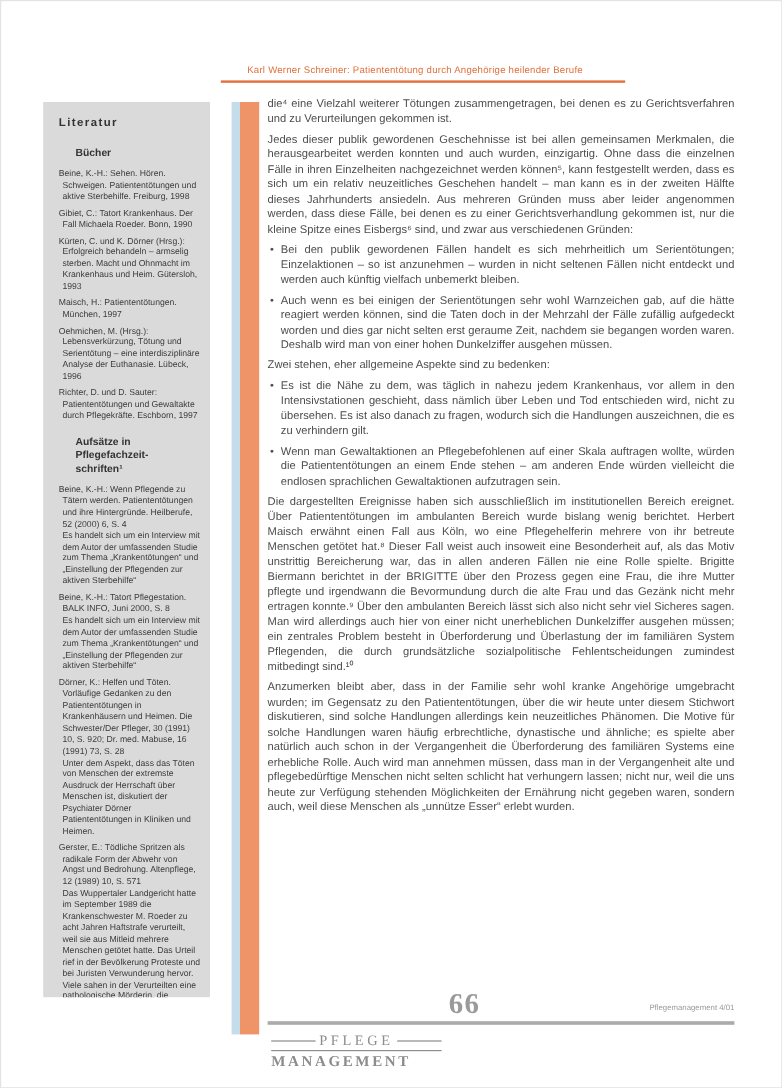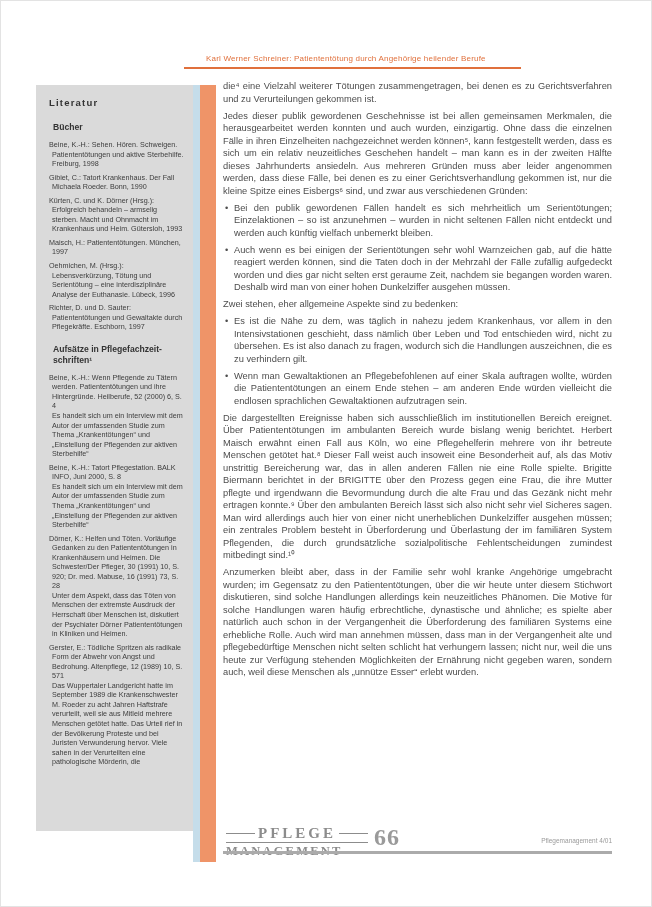--- a/index.html
+++ b/index.html
@@ -15,26 +15,26 @@
     font-size:8px;letter-spacing:.2px;color:var(--header-orange,#E0703C);
     white-space:nowrap;overflow:hidden;padding-left:20px;
   }
   .running-head-rule{
     position:absolute;left:184px;top:67px;width:337px;height:2px;
     background:var(--header-orange,#E8823C);
   }
 
   
   .sidebar{
-    position:absolute;left:36px;top:85px;width:157px;height:746px;
+    position:absolute;left:36px;top:85px;width:139px;height:746px;
     background:var(--sidebar-gray,#DADADA);box-sizing:border-box;
     padding:12px 8px 0 13px;color:#3c3c3c;overflow:hidden;
   }
   .sidebar-title{font-weight:bold;font-size:9.5px;letter-spacing:1.2px;margin-bottom:14px;color:#333;}
-  .section-heading{font-weight:bold;font-size:8.6px;line-height:11px;margin:0 4px 7px;color:#333;overflow-wrap:break-word;}
+  .section-heading{font-weight:bold;font-size:8.6px;line-height:11px;margin:0 14px 7px;color:#333;overflow-wrap:break-word;}
   .section + .section .section-heading{margin-top:12px;}
   .bib-entry{font-size:7.2px;line-height:9.55px;margin-bottom:4px;overflow-wrap:break-word;}
   .bib-citation{text-indent:-3px;padding-left:3px;}
   .bib-note{padding-left:3px;}
 
   
   .strip-blue{position:absolute;left:193px;top:85px;width:7px;height:777px;background:var(--strip-blue,#C5DDEA);}
   .strip-orange{position:absolute;left:200px;top:85px;width:16px;height:777px;background:var(--accent-orange,#EF9468);}
 
   
@@ -44,21 +44,21 @@
   }
   .para{margin:0 0 4.5px;}
   .bullet{margin:0 0 4.5px;padding-left:11px;position:relative;}
   .bullet::before{content:"\2022";position:absolute;left:2px;}
 
   
   .footer-logo{
     position:absolute;left:226px;top:825px;width:142px;
     color:var(--footer-gray,#8C8C8C);font-family:"Liberation Serif",serif;
   }
-  .logo-top{display:flex;align-items:center;font-size:15px;letter-spacing:3px;font-weight:bold;}
+  .logo-top{display:flex;align-items:center;font-size:12px;letter-spacing:3px;font-weight:normal;margin-top:35px;}
   .logo-top::before,.logo-top::after{content:"";flex:1;border-top:1.5px solid #8C8C8C;}
   .logo-top::before{margin-right:3px;}
   .logo-top::after{margin-left:3px;}
   .logo-bottom{font-size:12.5px;letter-spacing:2.2px;font-weight:bold;border-top:1.5px solid #8C8C8C;padding-top:1px;text-align:left;}
   .page-number{
     position:absolute;left:374px;top:824px;font-size:24px;letter-spacing:1px;
     color:#9a9a9a;font-family:Liberation Serif, serif;font-weight:bold;
   }
   .footer-rule{position:absolute;left:223px;top:851px;width:389px;height:3px;background:#ababab;}
   .issue-label{position:absolute;left:536px;top:837px;width:76px;font-size:6.5px;color:#9a9a9a;text-align:right;}

